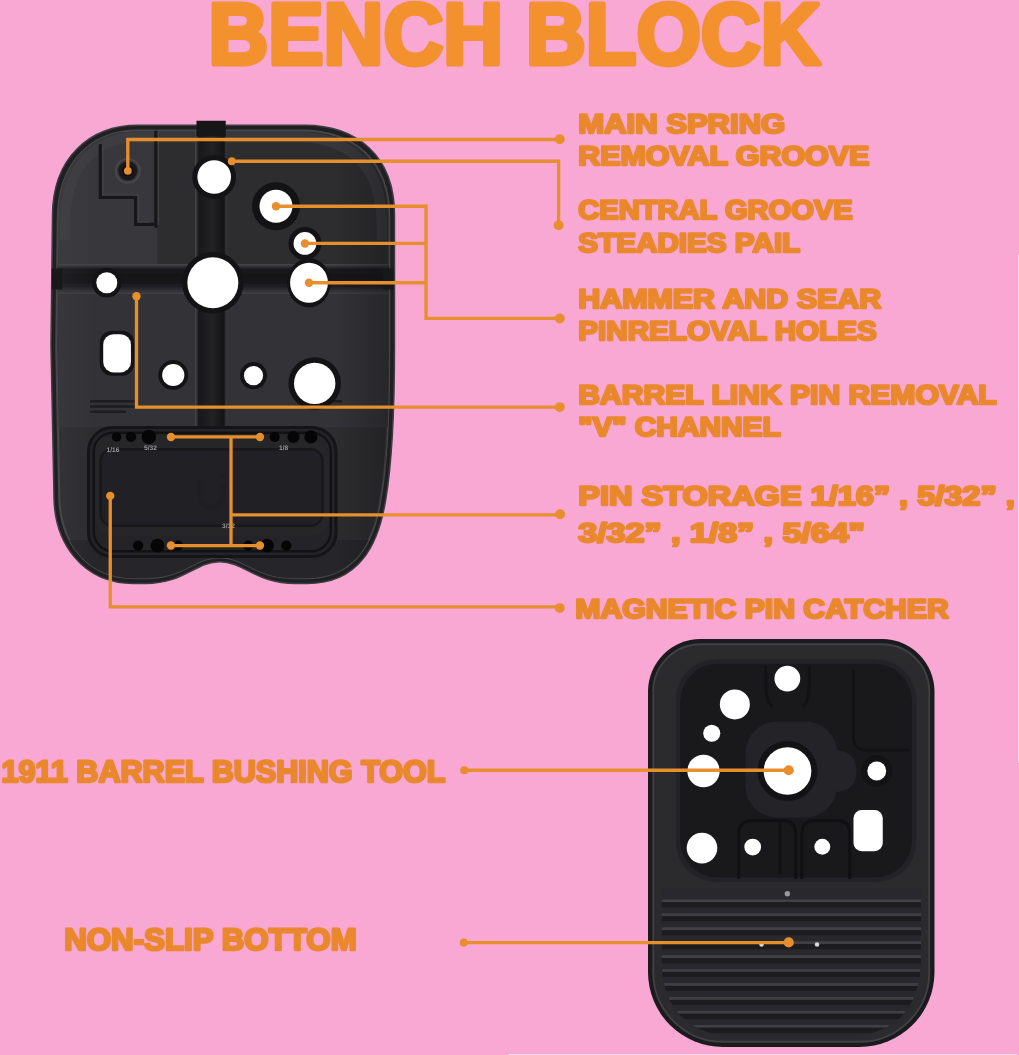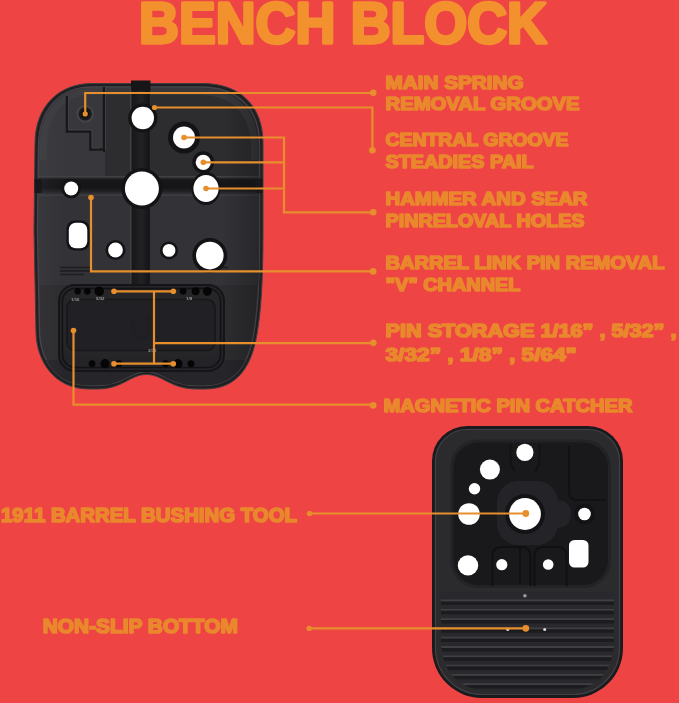--- a/index.html
+++ b/index.html
@@ -1,16 +1,16 @@
 <!DOCTYPE html>
 <html><head>
 <meta charset="utf-8">
 <style>
   html,body{margin:0;padding:0;background:#fff;}
-  #canvas{position:relative;width:679px;height:703px;background:#ef4444;overflow:hidden;}
+  #canvas{position:relative;width:679px;height:703px;background:#f9a8d4;overflow:hidden;}
   svg{position:absolute;top:0;left:0;}
   text{font-family:"Liberation Sans",sans-serif;font-weight:bold;}
 </style>
 </head>
 <body>
 <div id="canvas">
 <svg width="679" height="703" viewBox="0 0 679 703">
 <defs>
   <linearGradient id="chGrad" x1="0" y1="0" x2="1" y2="0">
     <stop offset="0" stop-color="#4a4a4e"></stop>

